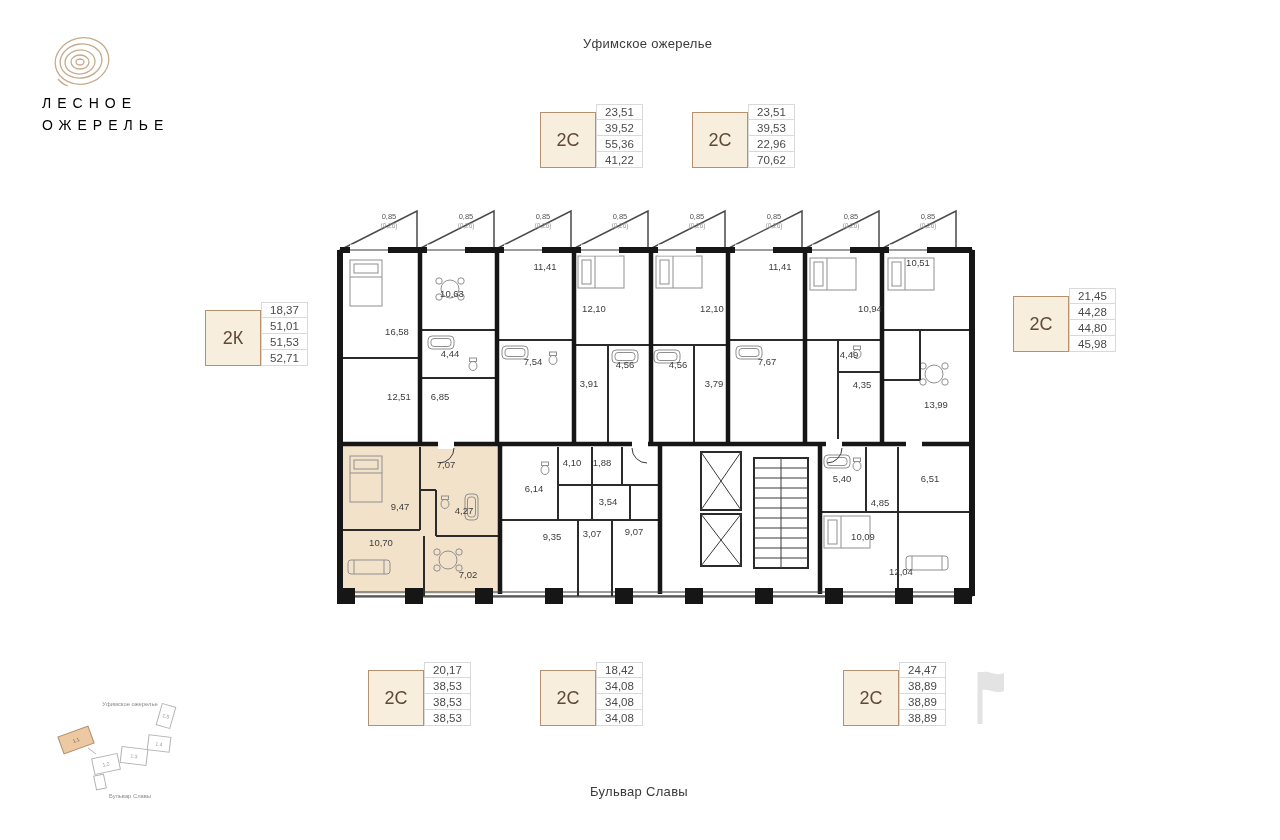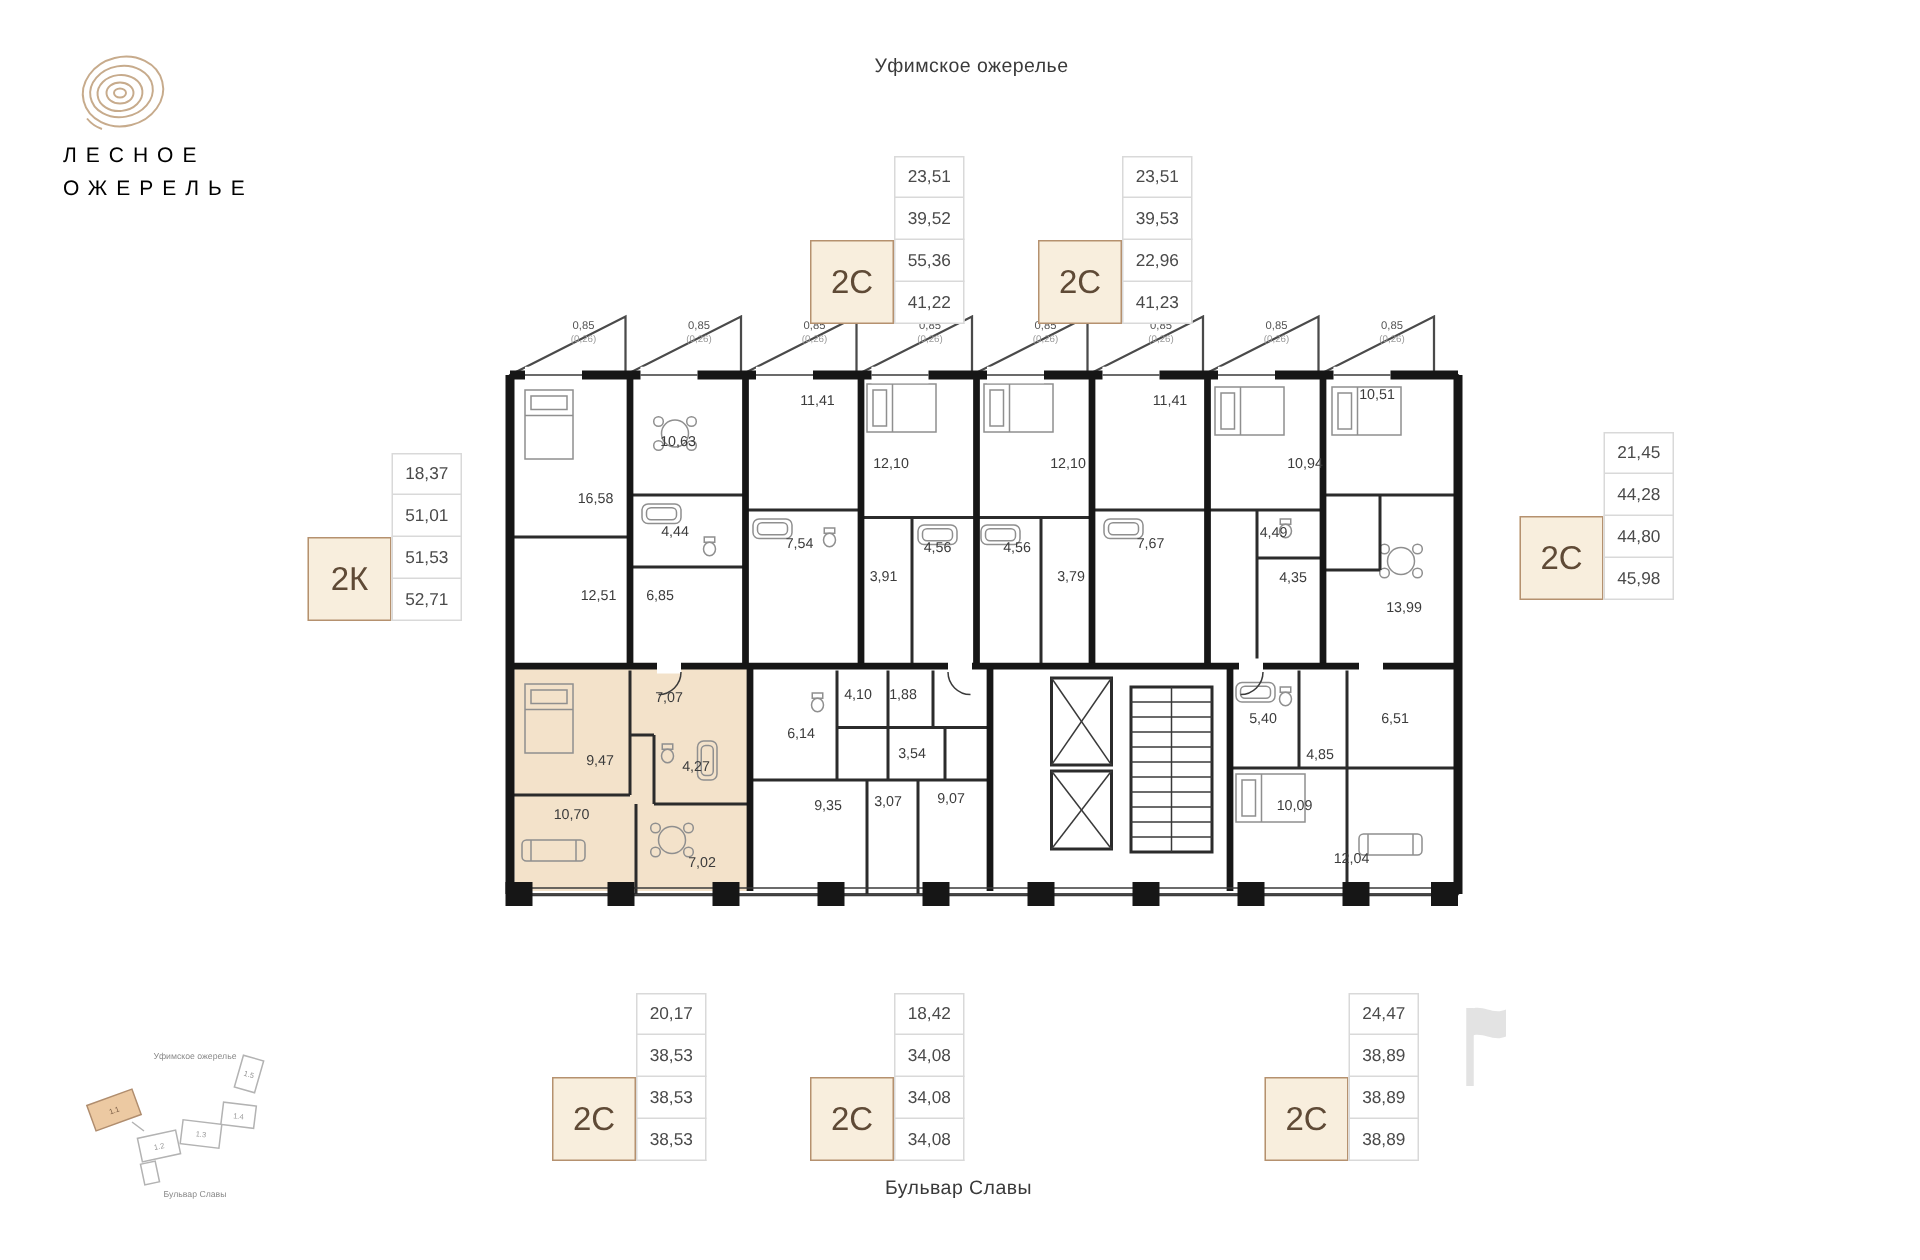--- a/index.html
+++ b/index.html
@@ -19,25 +19,25 @@
   .logo-text { font-size:14px; letter-spacing:6px; line-height:18px; margin-top:4px; white-space:nowrap; }
 
   
   .watermark { position:absolute; left:975px; top:668px; display:flex; align-items:flex-start; color:#e3e3e3; }
   .watermark-text { font-size:62px; font-weight:bold; letter-spacing:1px; line-height:1; margin-left:4px; }
 
   
   .card { position:absolute; display:flex; align-items:flex-end; z-index:3; }
   .card-type {
     width:56px; height:56px; background:#f8eedd; border:1px solid #b5916f;
-    color:#5f4a36; font-size:22px; display:flex; align-items:center; justify-content:center;
+    color:#5f4a36; font-size:18px; display:flex; align-items:center; justify-content:center;
   }
   .card-values { display:flex; flex-direction:column; }
   .card-cell {
-    width:47px; height:28px; border:1px solid #d9d9d9; border-top:none; background:#fff;
+    width:47px; height:16px; border:1px solid #d9d9d9; border-top:none; background:#fff;
     font-size:11.5px; color:#4a4a4a; display:flex; align-items:center; justify-content:center;
   }
   .card-cell:first-child { border-top:1px solid #d9d9d9; }
 
   
   #plan { position:absolute; left:0; top:0; z-index:2; }
   .w1 { stroke:#3a3a3a; stroke-width:1; fill:none; }
   .w2 { stroke:#2b2b2b; stroke-width:2; fill:none; }
   .w4 { stroke:#161616; stroke-width:4.5; fill:none; }
   .w6 { stroke:#161616; stroke-width:6; fill:none; }
@@ -90,21 +90,21 @@
     <div class="card-cell">55,36</div>
     <div class="card-cell">41,22</div>
   </div>
 </div>
 <div class="card" style="left:692px;top:104px">
   <div class="card-type">2С</div>
   <div class="card-values">
     <div class="card-cell">23,51</div>
     <div class="card-cell">39,53</div>
     <div class="card-cell">22,96</div>
-    <div class="card-cell">41,23</div>
+    <div class="card-cell">70,62</div>
   </div>
 </div>
 <div class="card" style="left:205px;top:302px">
   <div class="card-type">2К</div>
   <div class="card-values">
     <div class="card-cell">18,37</div>
     <div class="card-cell">51,01</div>
     <div class="card-cell">51,53</div>
     <div class="card-cell">52,71</div>
   </div>

